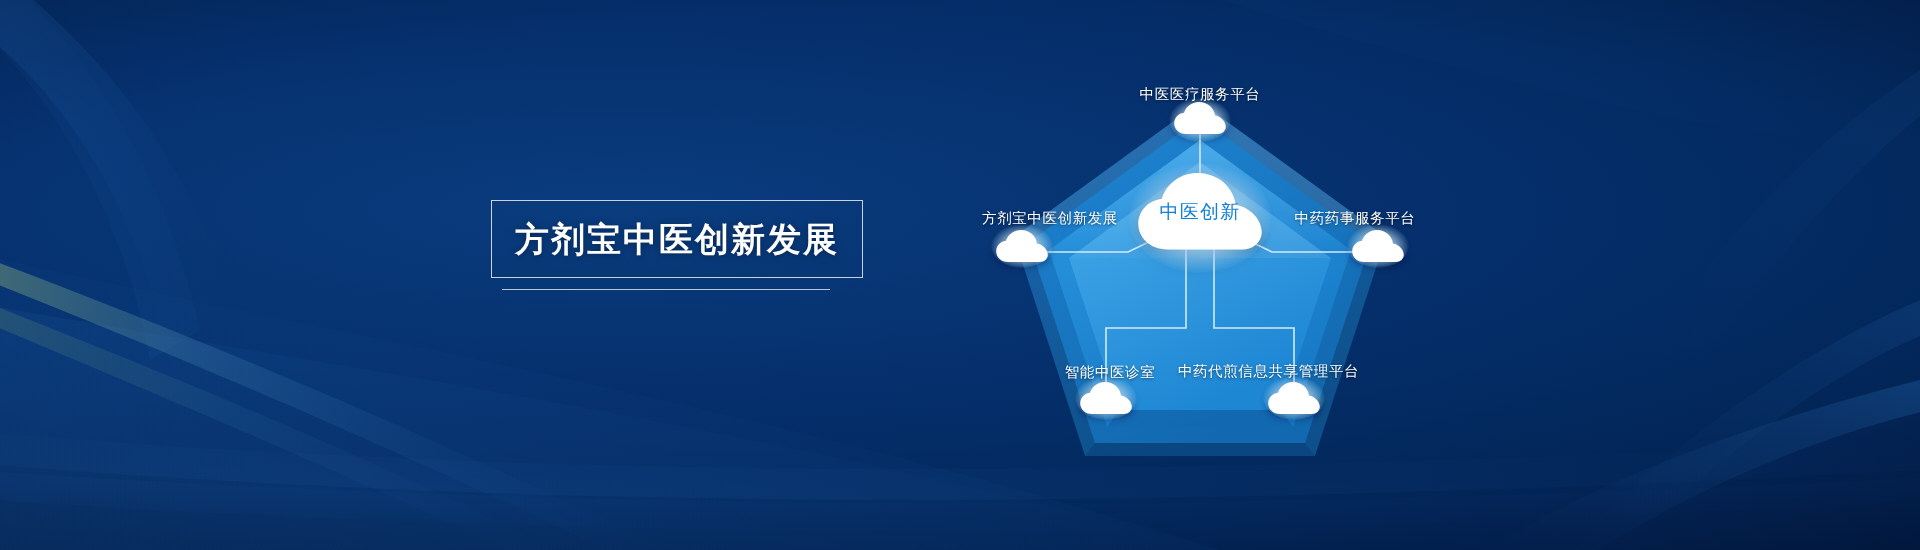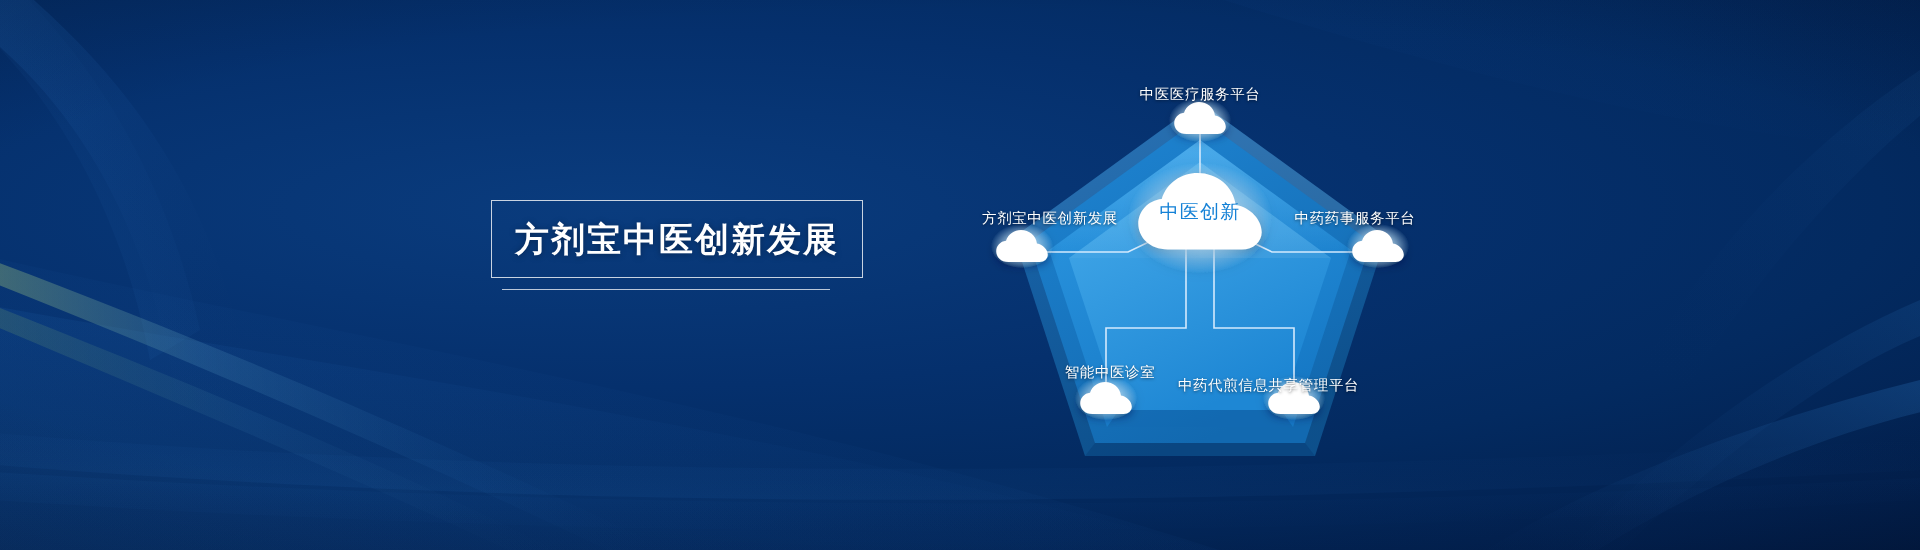--- a/index.html
+++ b/index.html
@@ -73,21 +73,21 @@
     letter-spacing:.6px;
     white-space:nowrap;
     text-shadow:0 1px 3px rgba(0,0,0,.55);
     line-height:1;
     margin-top:20px;
   }
   .lbl-top   { left:270px; top:27px;  transform:translateX(-50%); }
   .lbl-left  { left:120px; top:151px; transform:translateX(-50%); }
   .lbl-right { left:425px; top:151px; transform:translateX(-50%); }
   .lbl-bl    { left:180px; top:305px; transform:translateX(-50%); }
-  .lbl-br    { left:320px; top:318px; transform:translateX(-50%);padding-left:37px; }
+  .lbl-br    { left:320px; top:304px; transform:translateX(-50%);padding-left:37px; }
 
   .center-label{
     position:absolute;
     left:270px; top:171px;
     transform:translate(-50%,-50%);
     color:#1481D6;
     font-size:19px;
     font-weight:400;
     letter-spacing:1.2px;
     white-space:nowrap;

